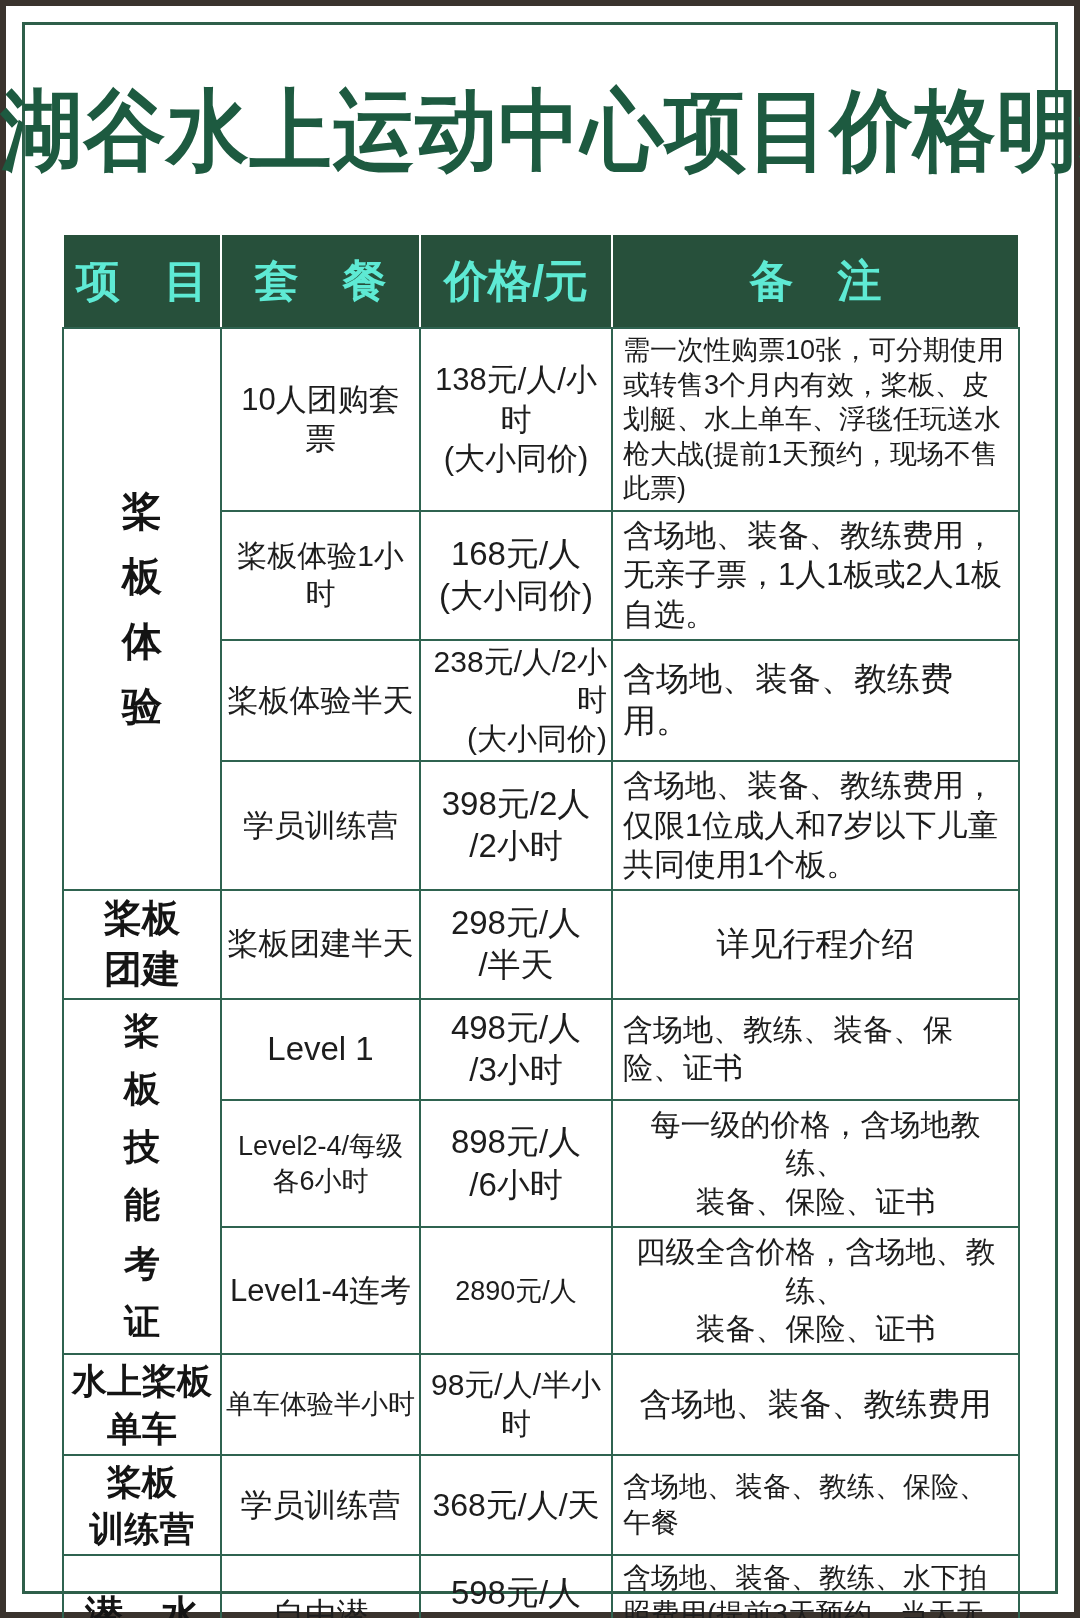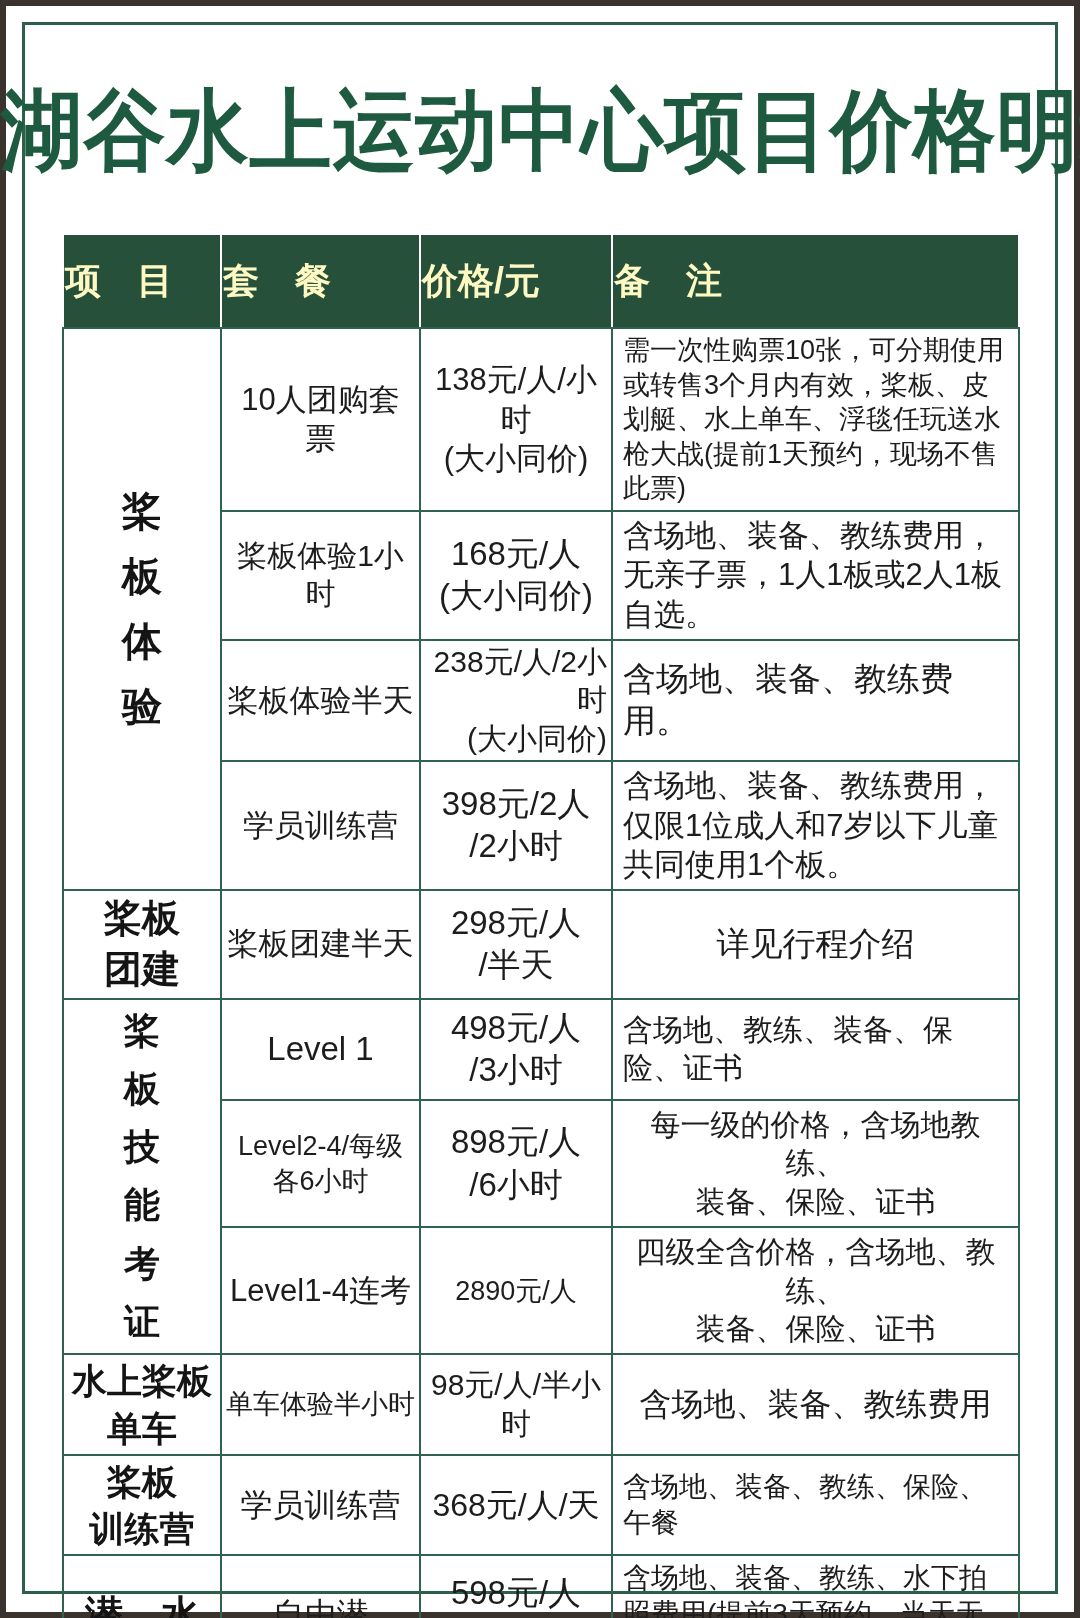--- a/index.html
+++ b/index.html
@@ -24,23 +24,23 @@
   }
   table.price-table{
     position:absolute;left:62px;top:233px;width:956px;
     border-collapse:collapse;table-layout:fixed;
   }
   .price-table col.c1{width:158px}
   .price-table col.c2{width:199px}
   .price-table col.c3{width:192px}
   .price-table col.c4{width:407px}
   .price-table th{
-    background:#27503b;color:#fef9c3;font-weight:bold;font-size:36px;
+    background:#27503b;color:#5eead4;font-weight:bold;font-size:44px;
     height:90px;border:2px solid #ffffff;border-bottom:2px solid #2f6350;
-    text-align:left;vertical-align:middle;
+    text-align:center;vertical-align:middle;
   }
   .price-table td{
     border:2px solid #2f6350;text-align:center;vertical-align:middle;
     line-height:1.28;box-sizing:border-box;padding:2px 4px;
   }
   td.project{font-weight:bold;font-size:36px;color:#141414;line-height:1.35;}
   td.project.vertical{line-height:1.62;}
   td.package{font-size:32px;}
   td.price{font-size:33px;}
   td.note{font-size:30px;text-align:left;padding:4px 10px;}

